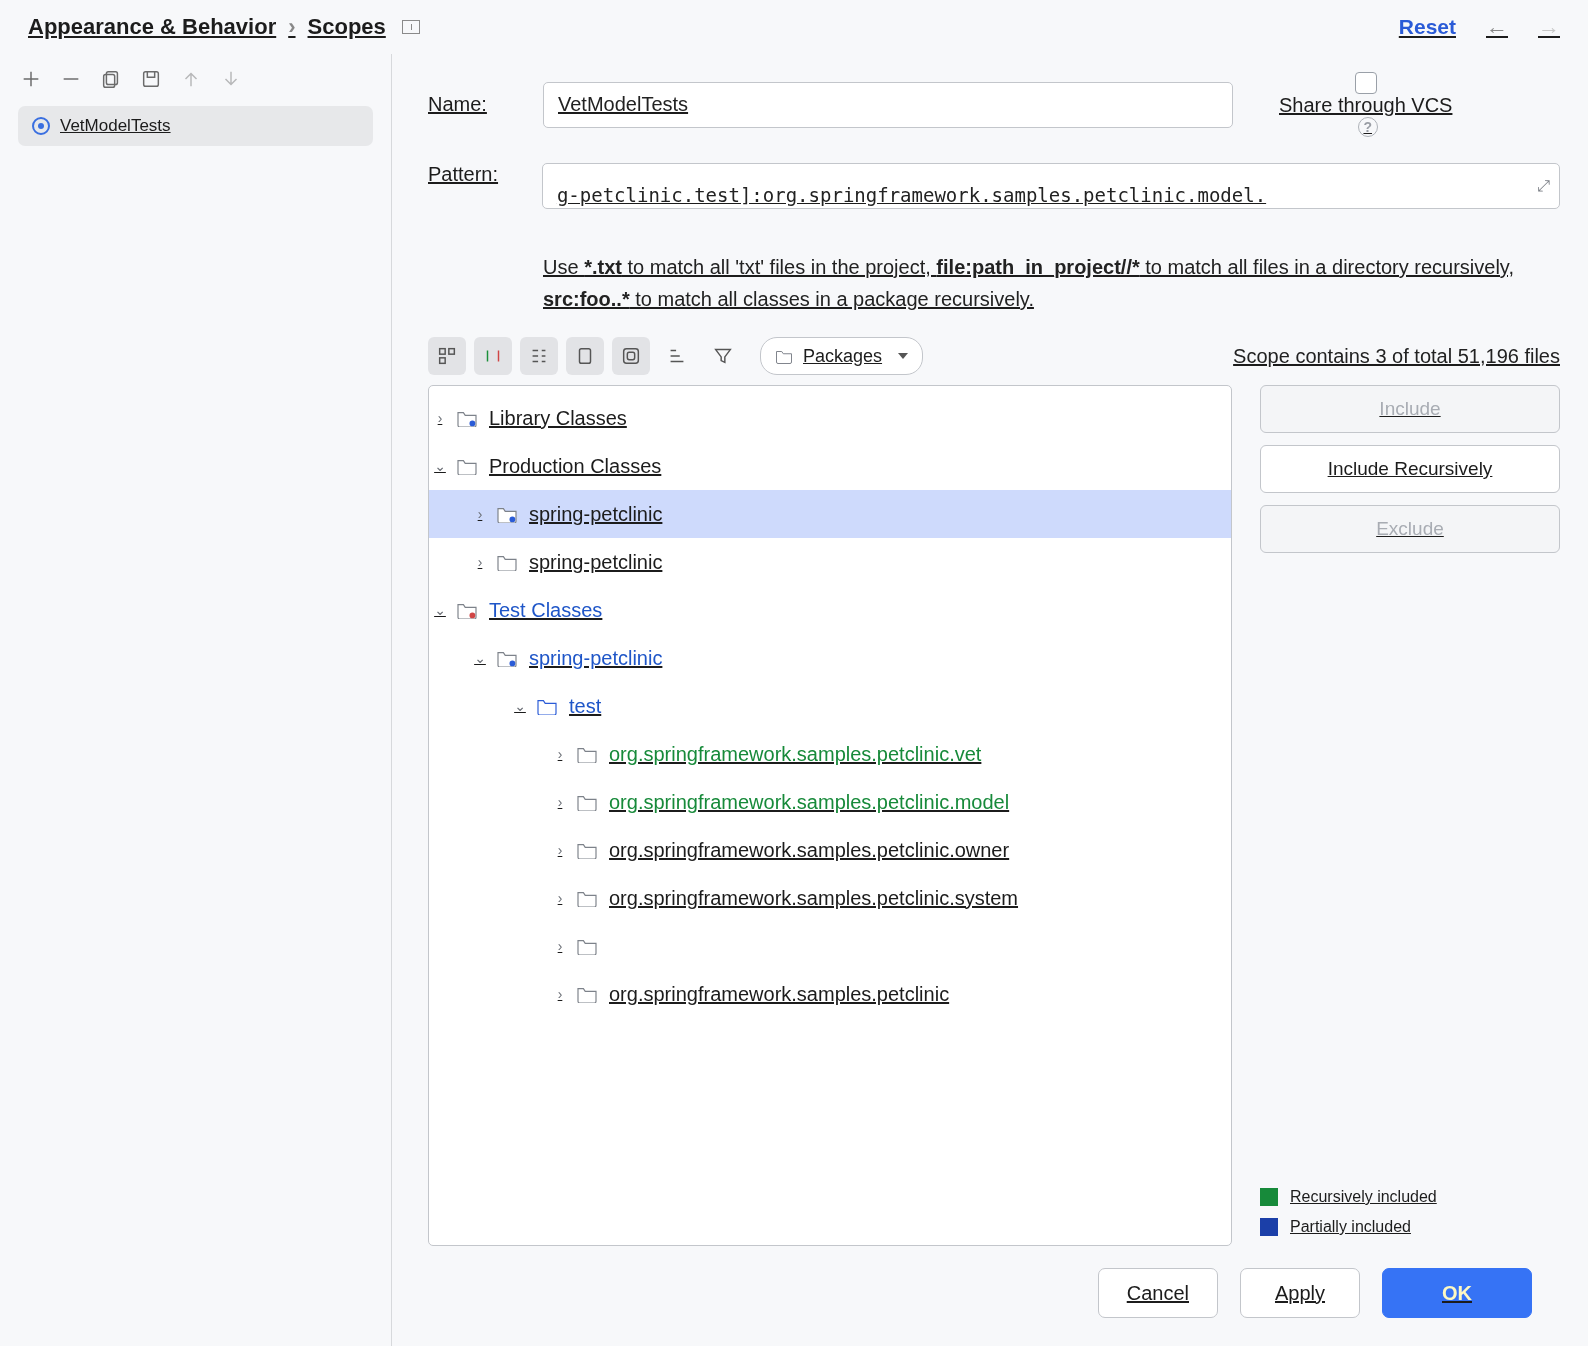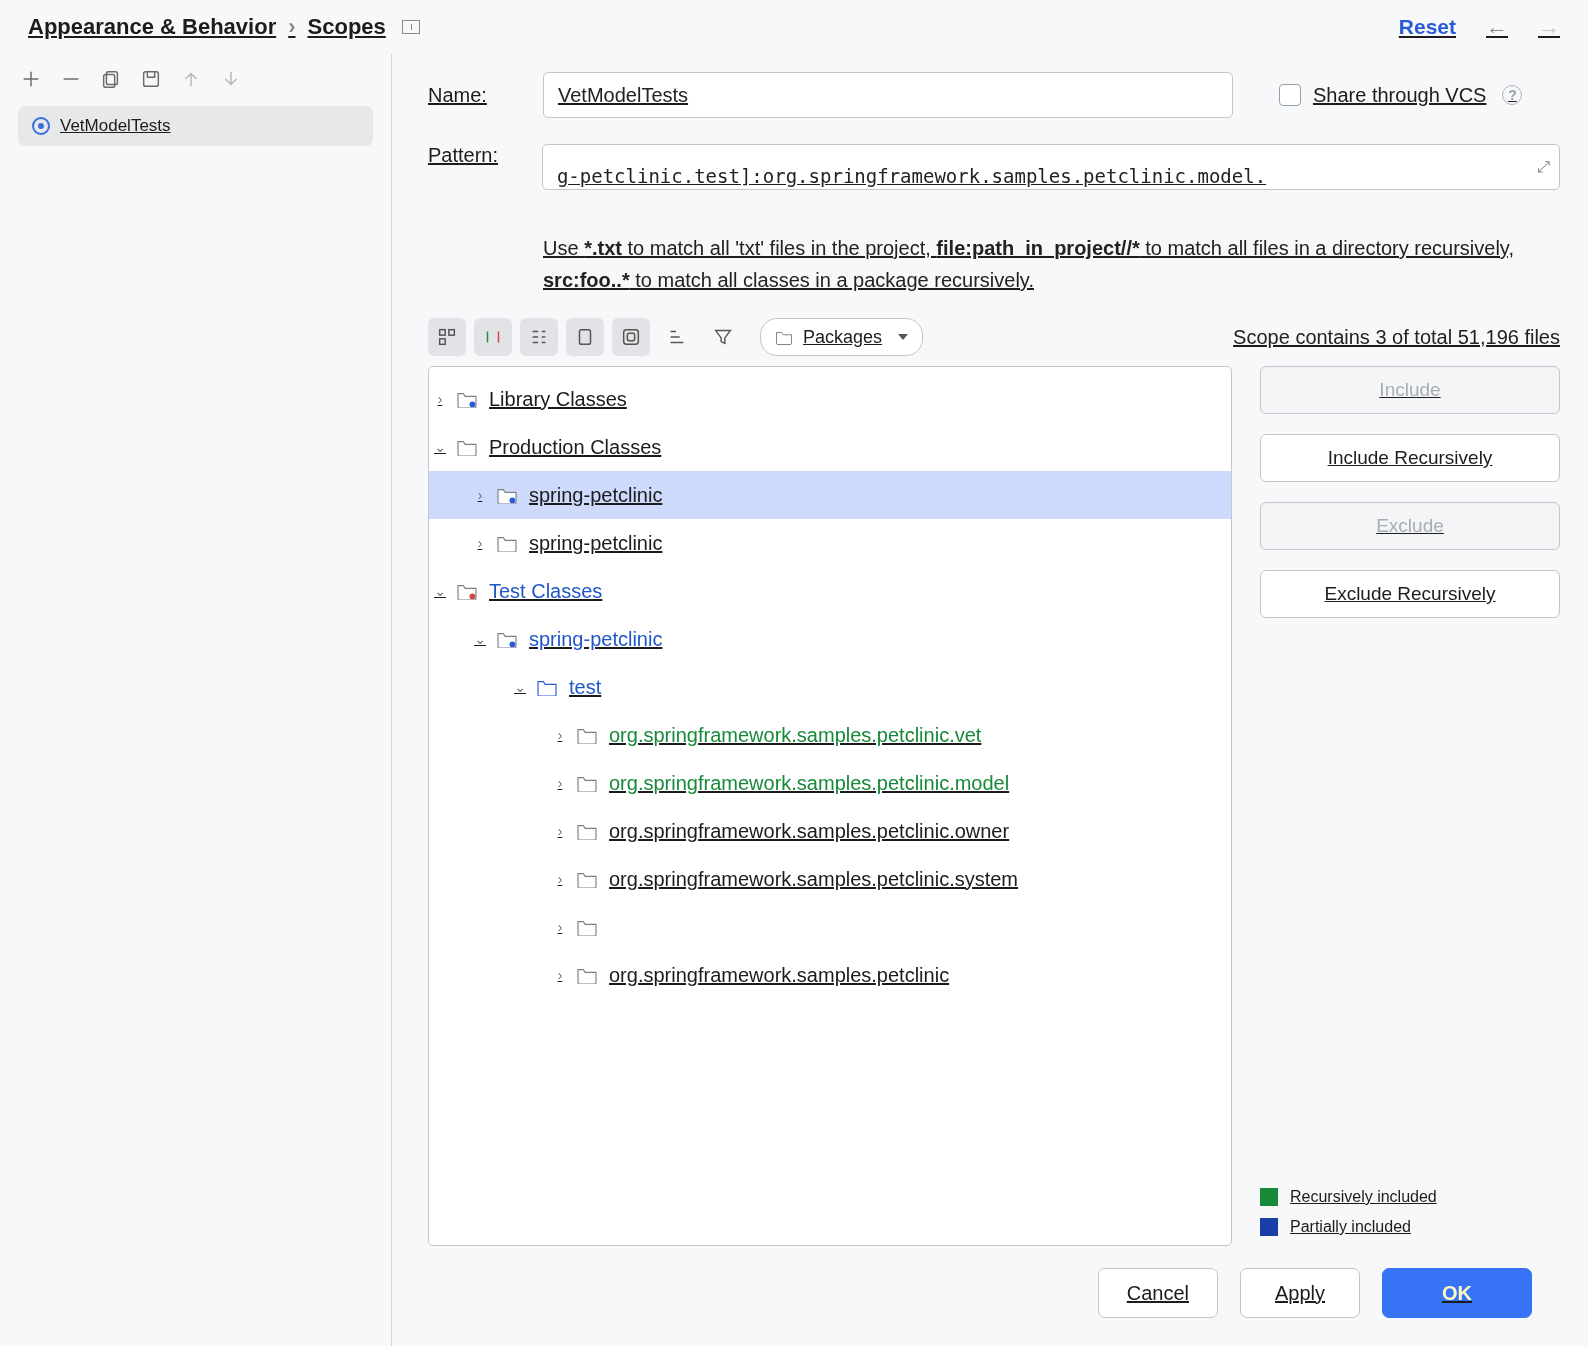--- a/index.html
+++ b/index.html
@@ -50,21 +50,21 @@
 
   
   .main { flex:1; display:flex; flex-direction:column; padding: 18px 28px 0 36px; min-width:0; }
   .form-row { display:flex; align-items:center; margin-bottom:26px; gap:20px; }
   .form-label { width:95px; font-size:20px; }
   .text-input {
     height:46px; border:1px solid #c3c6cb; border-radius:5px; background:#fff;
     padding: 0 14px; font-size:20px; color:#222;
   }
   .name-input { width: 690px; }
-  .share-group { display:flex; align-items:center; gap:12px; margin-left:26px; }
+  .share-group { display:flex; align-items:center; margin-left:26px;flex-direction:column; }
   .checkbox { width:22px; height:22px; border:1.5px solid #9aa0a8; border-radius:4px; background:#fff; cursor:pointer; }
   .share-label { font-size:20px; }
   .help-circle { width:20px; height:20px; border:1.5px solid #aeb2b8; border-radius:50%; display:flex; align-items:center; justify-content:center; color:#9a9ea5; font-size:14px; font-weight:600; margin-left:4px; cursor:pointer; }
 
   .pattern-row { display:flex; align-items:flex-start; gap:20px; }
   .pattern-input-wrap { position:relative; width:1030px; }
   .pattern-input {
     height:46px; width:100%; border:1px solid #c3c6cb; border-radius:5px; background:#fff;
     padding: 18px 40px 0 14px; font-family: ui-monospace, Menlo, Consolas, monospace; font-size:19px; color:#222;
     white-space:nowrap; overflow:hidden; display:flex; align-items:center;
@@ -106,21 +106,21 @@
   .node-icon { width:24px; height:20px; margin:0 10px 0 4px; display:inline-flex; align-items:center; justify-content:center; }
   .node-label { font-size:20px; }
   .node-label.blue { color:#1f56c8; }
   .node-label.green { color:#178a3a; }
 
   
   .folder-svg { width:22px; height:18px; }
   .folder-svg .base { fill:#fff; stroke:#7d828a; stroke-width:1.3; }
   .folder-svg.blue .base { fill:#fff; stroke:#2a5bd7; }
 
-  .actions-col { width:300px; display:flex; flex-direction:column; gap:20px; }
+  .actions-col { width:300px; display:flex; flex-direction:column; gap:12px; }
   .action-btn {
     height:48px; border:1px solid #c3c6cb; border-radius:6px; background:#fff;
     font-size:19px; display:flex; align-items:center; justify-content:center; cursor:pointer;
   }
   .action-btn.disabled { color:#a8acb3; background:#f4f5f7; cursor:default; }
   .legend { margin-top:auto; padding-bottom:10px; }
   .legend-row { display:flex; align-items:center; gap:12px; font-size:16px; margin-top:12px; }
   .legend-sw { width:18px; height:18px; }
   .legend-sw.green { background:#178a3a; }
   .legend-sw.blue { background:#1b3fa8; }
@@ -419,21 +419,20 @@
                 </svg>
               </span>
               <span class="node-label">org.springframework.samples.petclinic</span>
             </div>
           </div>
 
         <div class="actions-col">
           <div class="action-btn disabled">Include</div>
           <div class="action-btn">Include Recursively</div>
           <div class="action-btn disabled">Exclude</div>
-          <div class="action-btn">Exclude Recursively</div>
           <div class="legend">
             <div class="legend-row">
                 <span class="legend-sw green"></span>
                 <span>Recursively included</span>
               </div>
             <div class="legend-row">
                 <span class="legend-sw blue"></span>
                 <span>Partially included</span>
               </div>
           </div>

